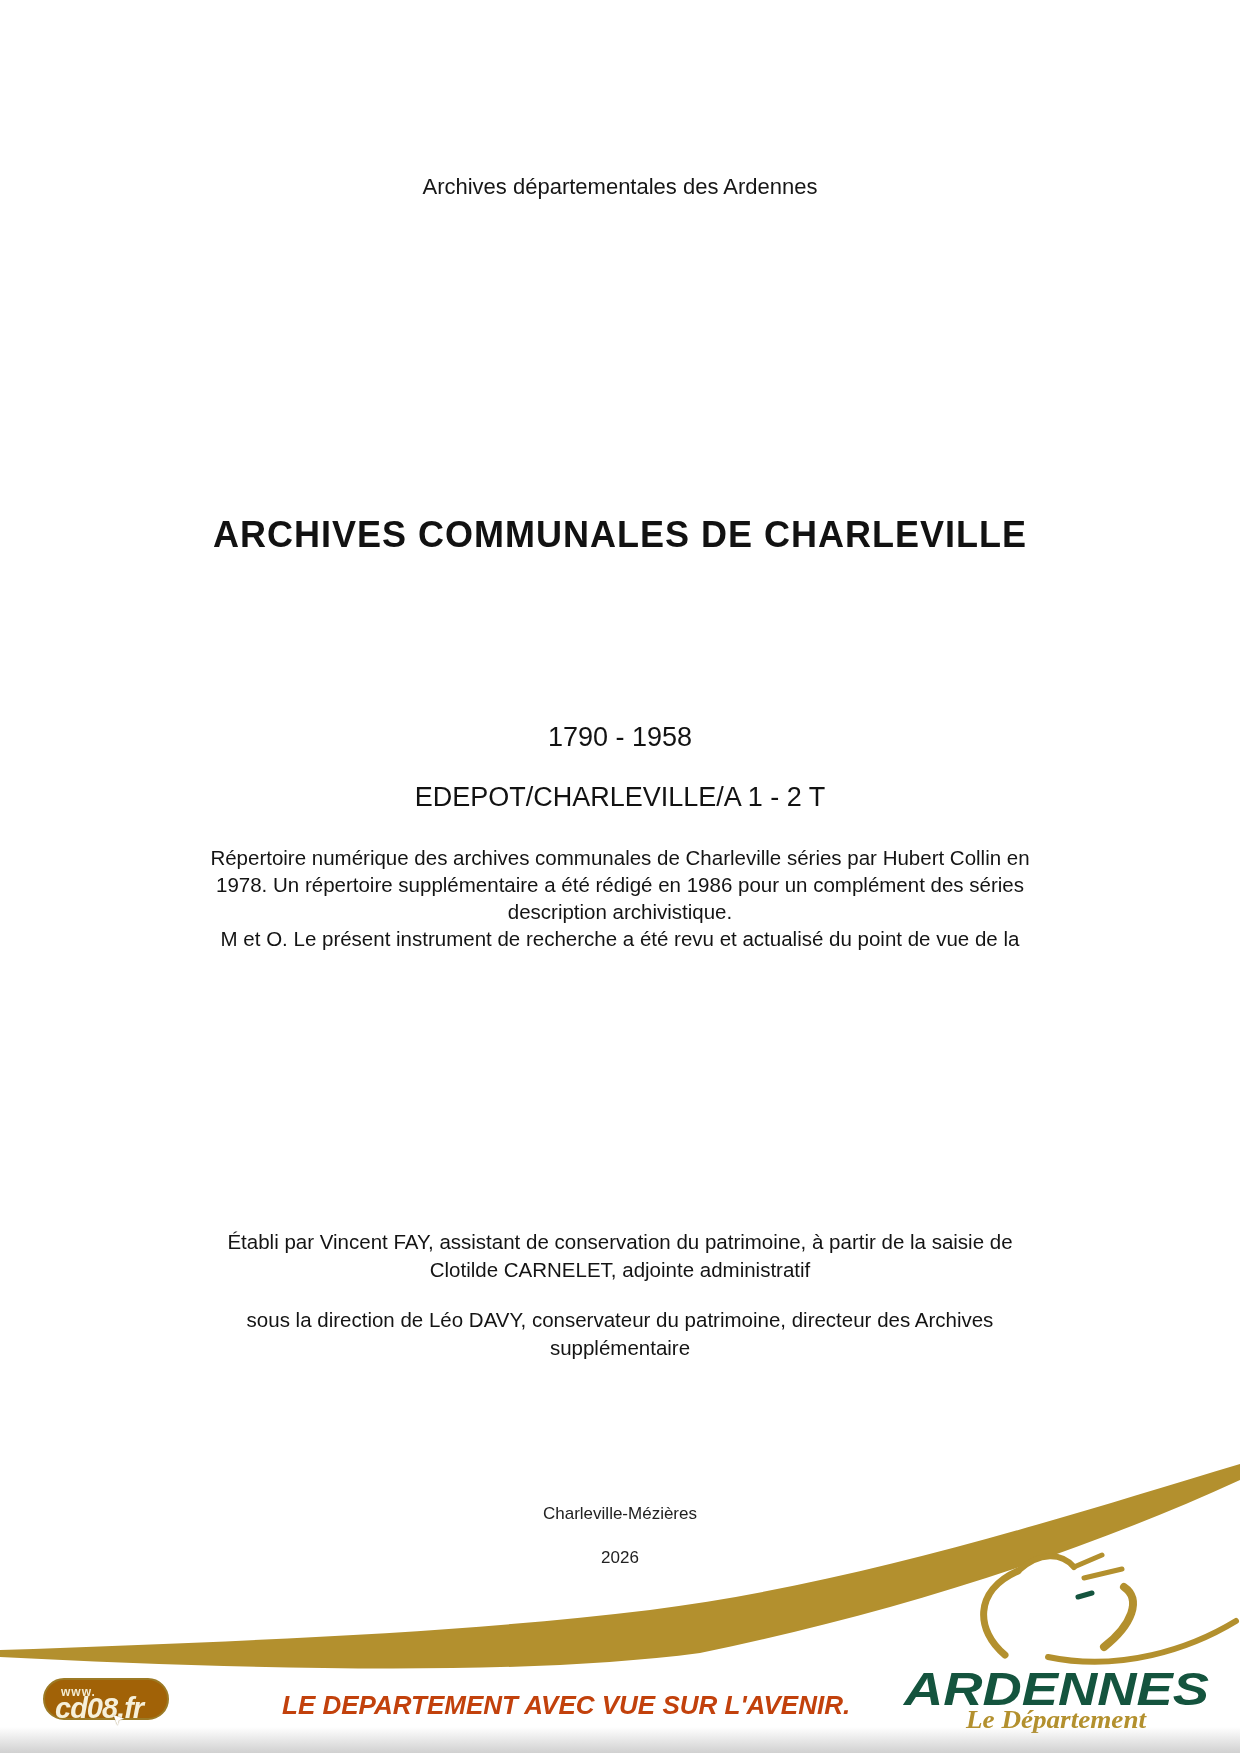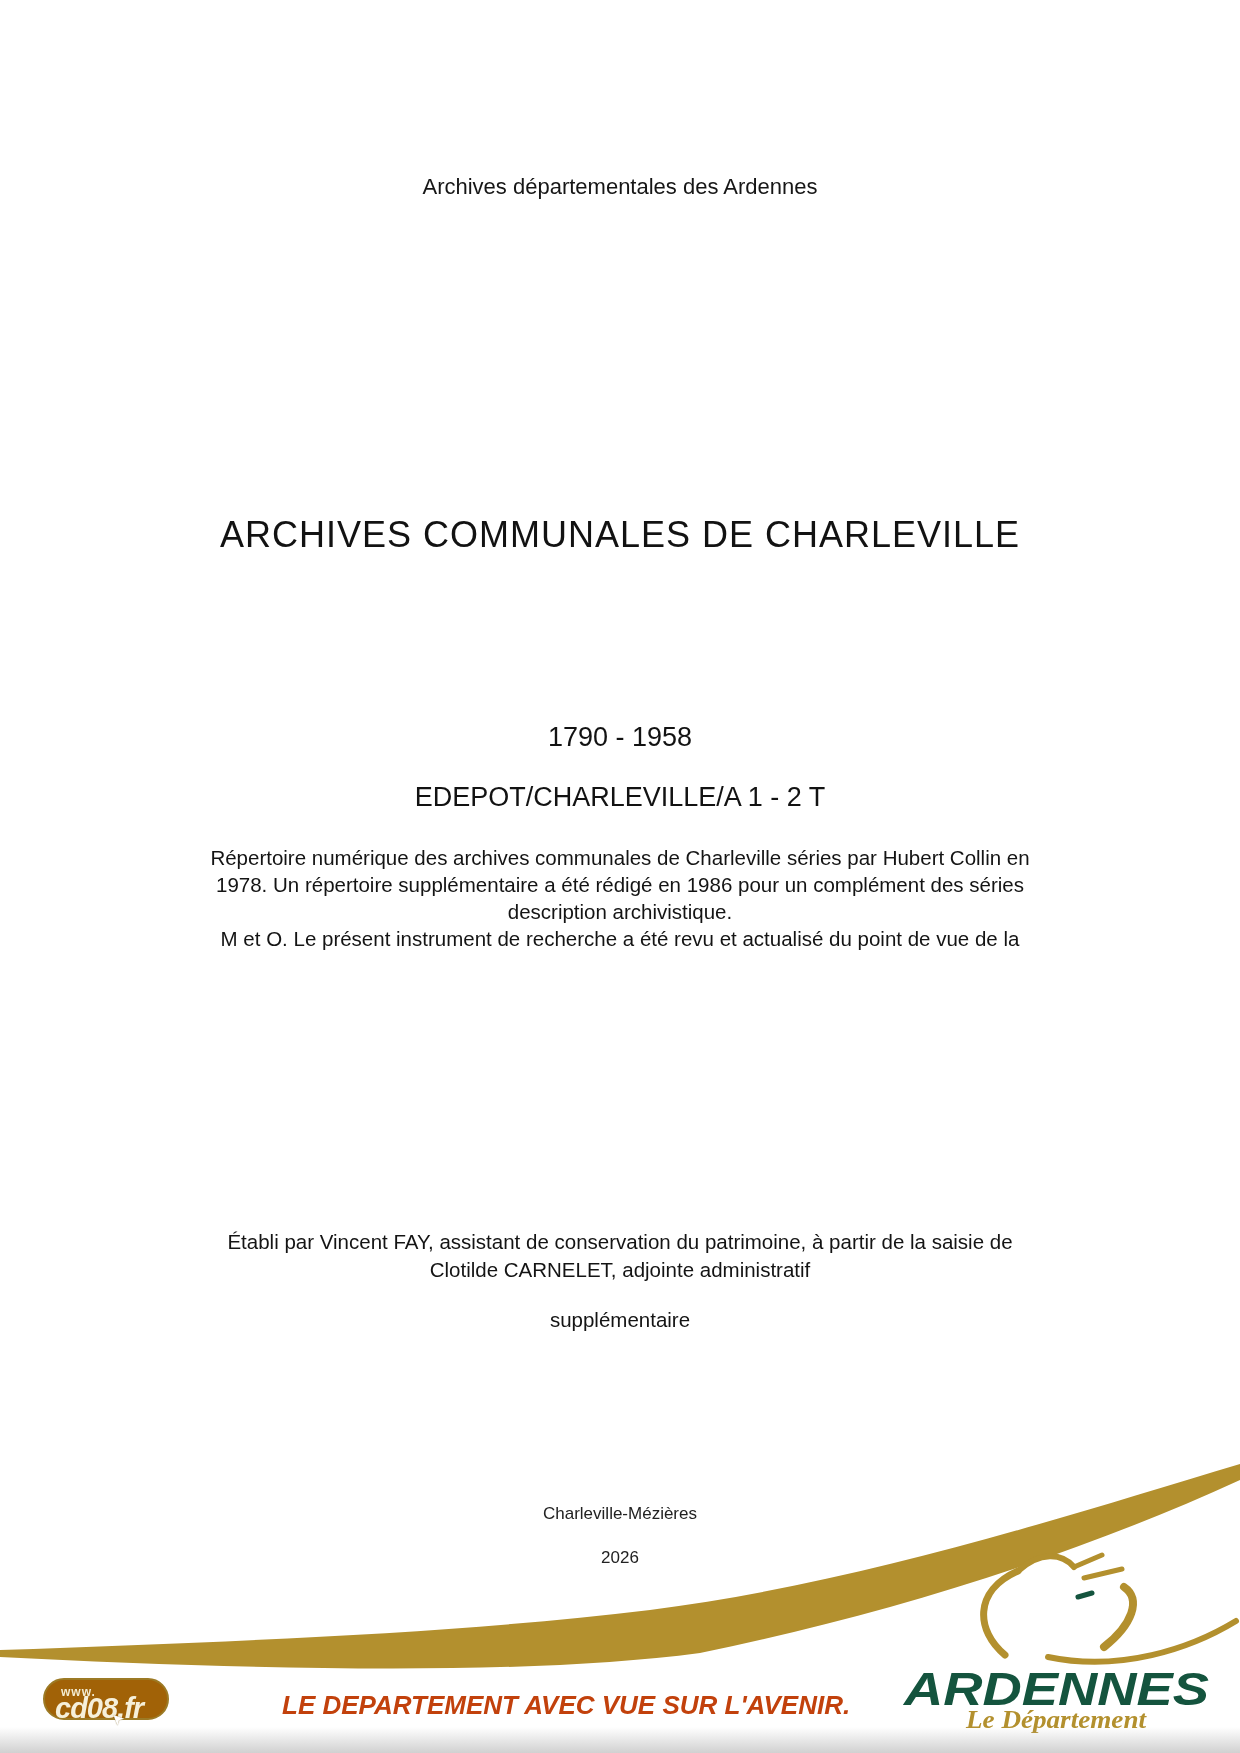--- a/index.html
+++ b/index.html
@@ -10,21 +10,21 @@
     height: 1753px;
     margin: 0 auto;
     background: #ffffff;
     overflow: hidden;
     font-family: "Liberation Sans", sans-serif;
     color: #1a1a1a;
   }
   .centered { position: absolute; left: 0; right: 0; text-align: center; }
 
   .institution { top: 174px; font-size: 22px; color: #161616; }
-  .doc-title  { top: 514px; font-size: 36px; font-weight: 400; letter-spacing: 1px; color: #121212; }
+  .doc-title  { top: 514px; font-size: 36px; font-weight: 700; letter-spacing: 1px; color: #121212; }
   .date-range { top: 722px; font-size: 27px; color: #121212; }
   .ref-code   { top: 782px; font-size: 27px; color: #121212; }
 
   .description { top: 844px; font-size: 20.5px; line-height: 27px; color: #141414; }
   .credits-1   { top: 1228px; font-size: 20.5px; line-height: 28px; color: #141414; }
   .credits-2   { top: 1306px; font-size: 20.5px; line-height: 28px; color: #141414; }
 
   .place { top: 1504px; font-size: 17px; color: #222; }
   .year  { top: 1548px; font-size: 17px; color: #222; }
 
@@ -98,20 +98,21 @@
     <div>description archivistique.</div>
     <div>M et O. Le présent instrument de recherche a été revu et actualisé du point de vue de la</div>
   </div>
 
   <div class="centered credits-1">
     <div>Établi par Vincent FAY, assistant de conservation du patrimoine, à partir de la saisie de</div>
     <div>Clotilde CARNELET, adjointe administratif</div>
   </div>
 
   <div class="centered credits-2">
+    <div>sous la direction de Léo DAVY, conservateur du patrimoine, directeur des Archives</div>
     <div>supplémentaire</div>
   </div>
 
   <div class="centered place">Charleville-Mézières</div>
 
   <div class="centered year">2026</div>
 
   <svg class="swoosh-svg" viewBox="0 0 1240 313" preserveAspectRatio="none" aria-hidden="true">
     <path fill="#b3902e" d="M 0 210
          C 250 201, 460 193, 650 170

